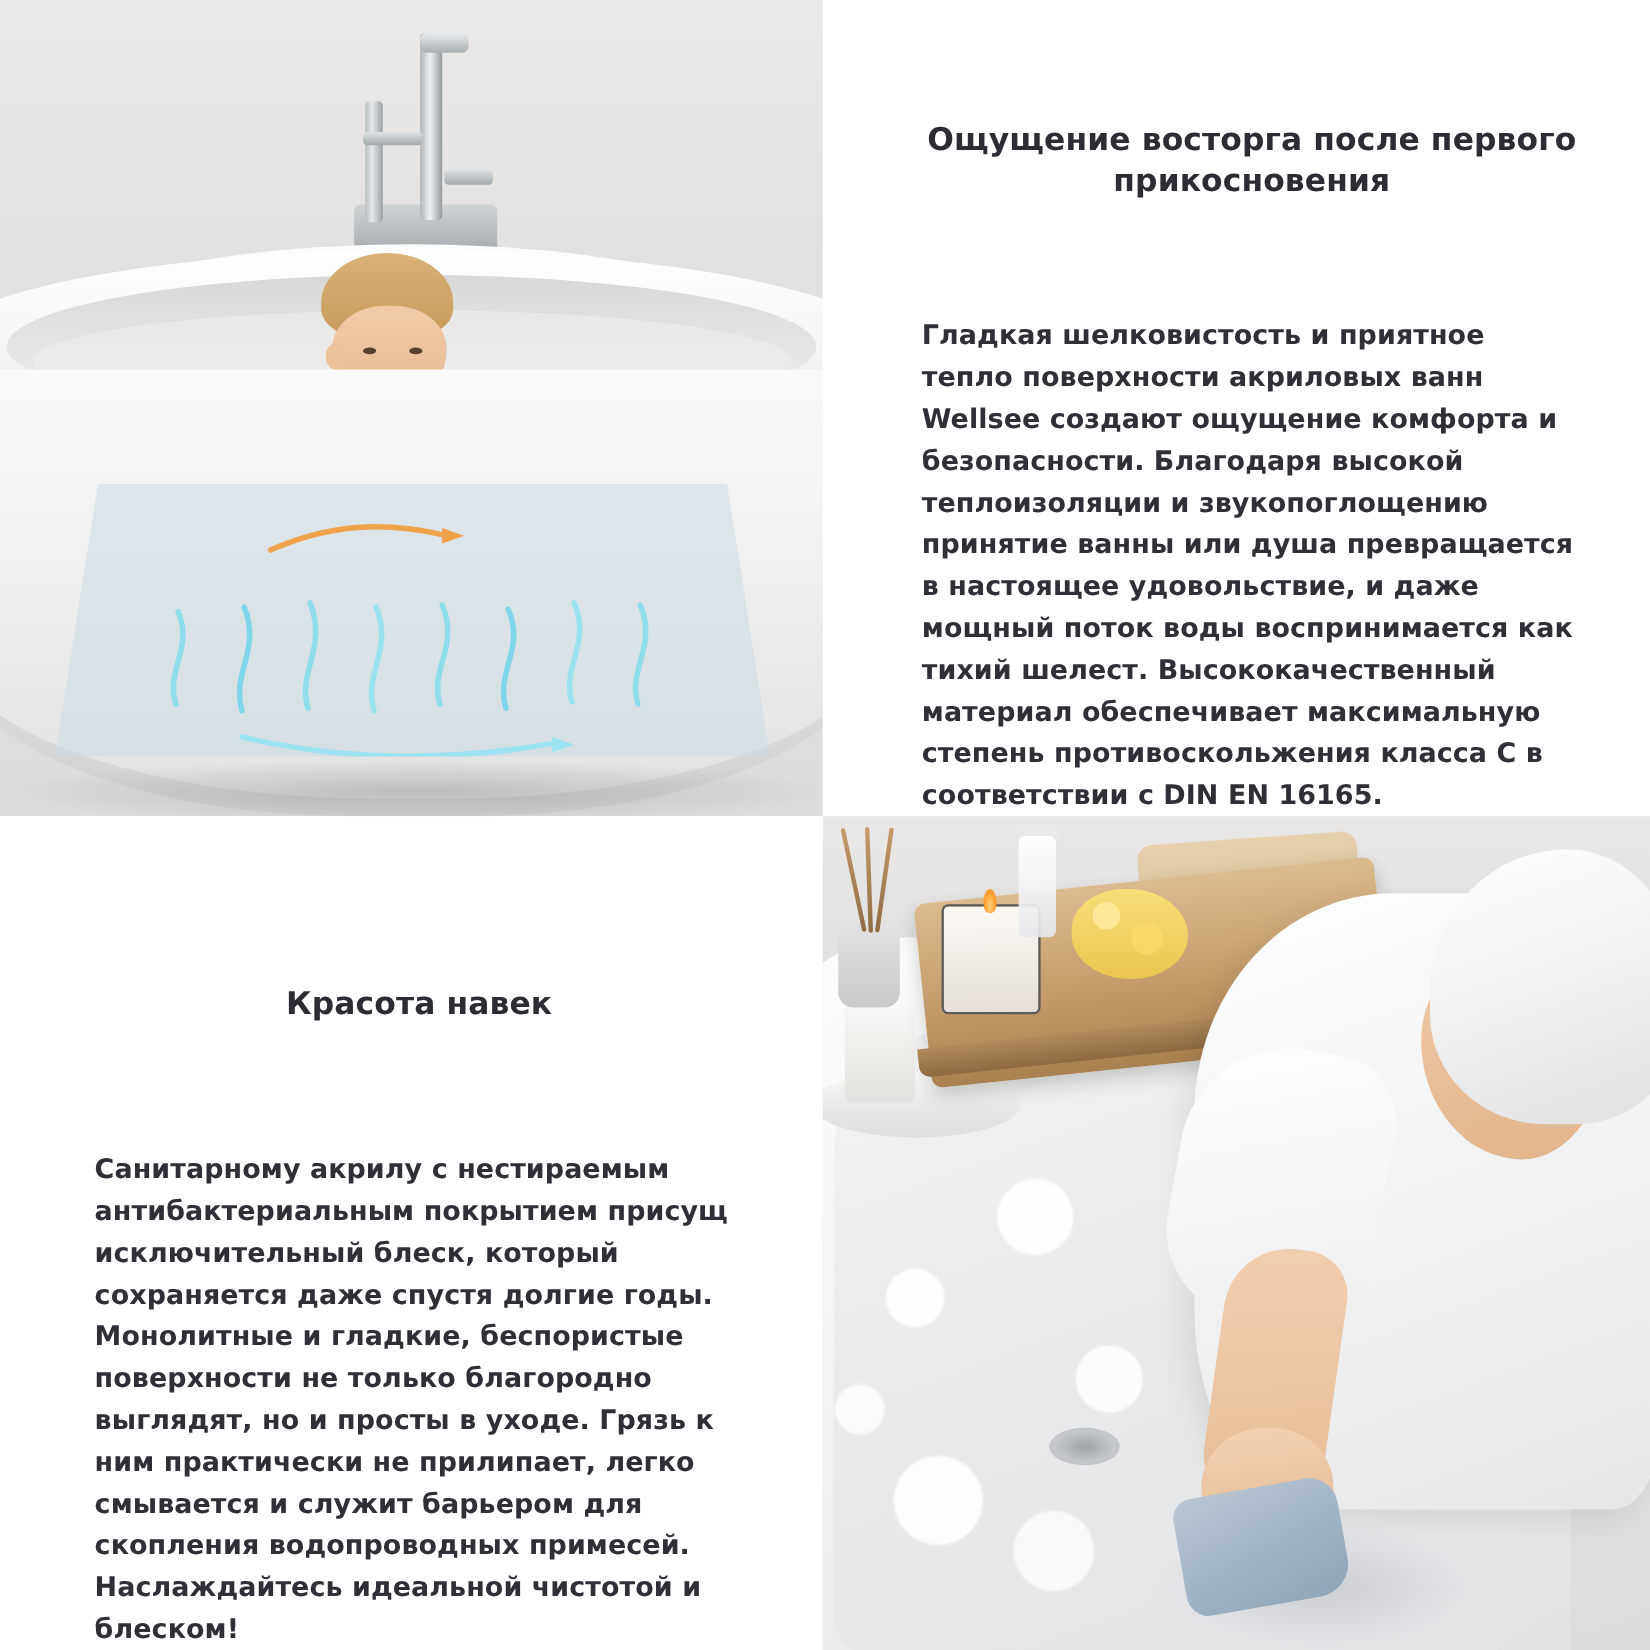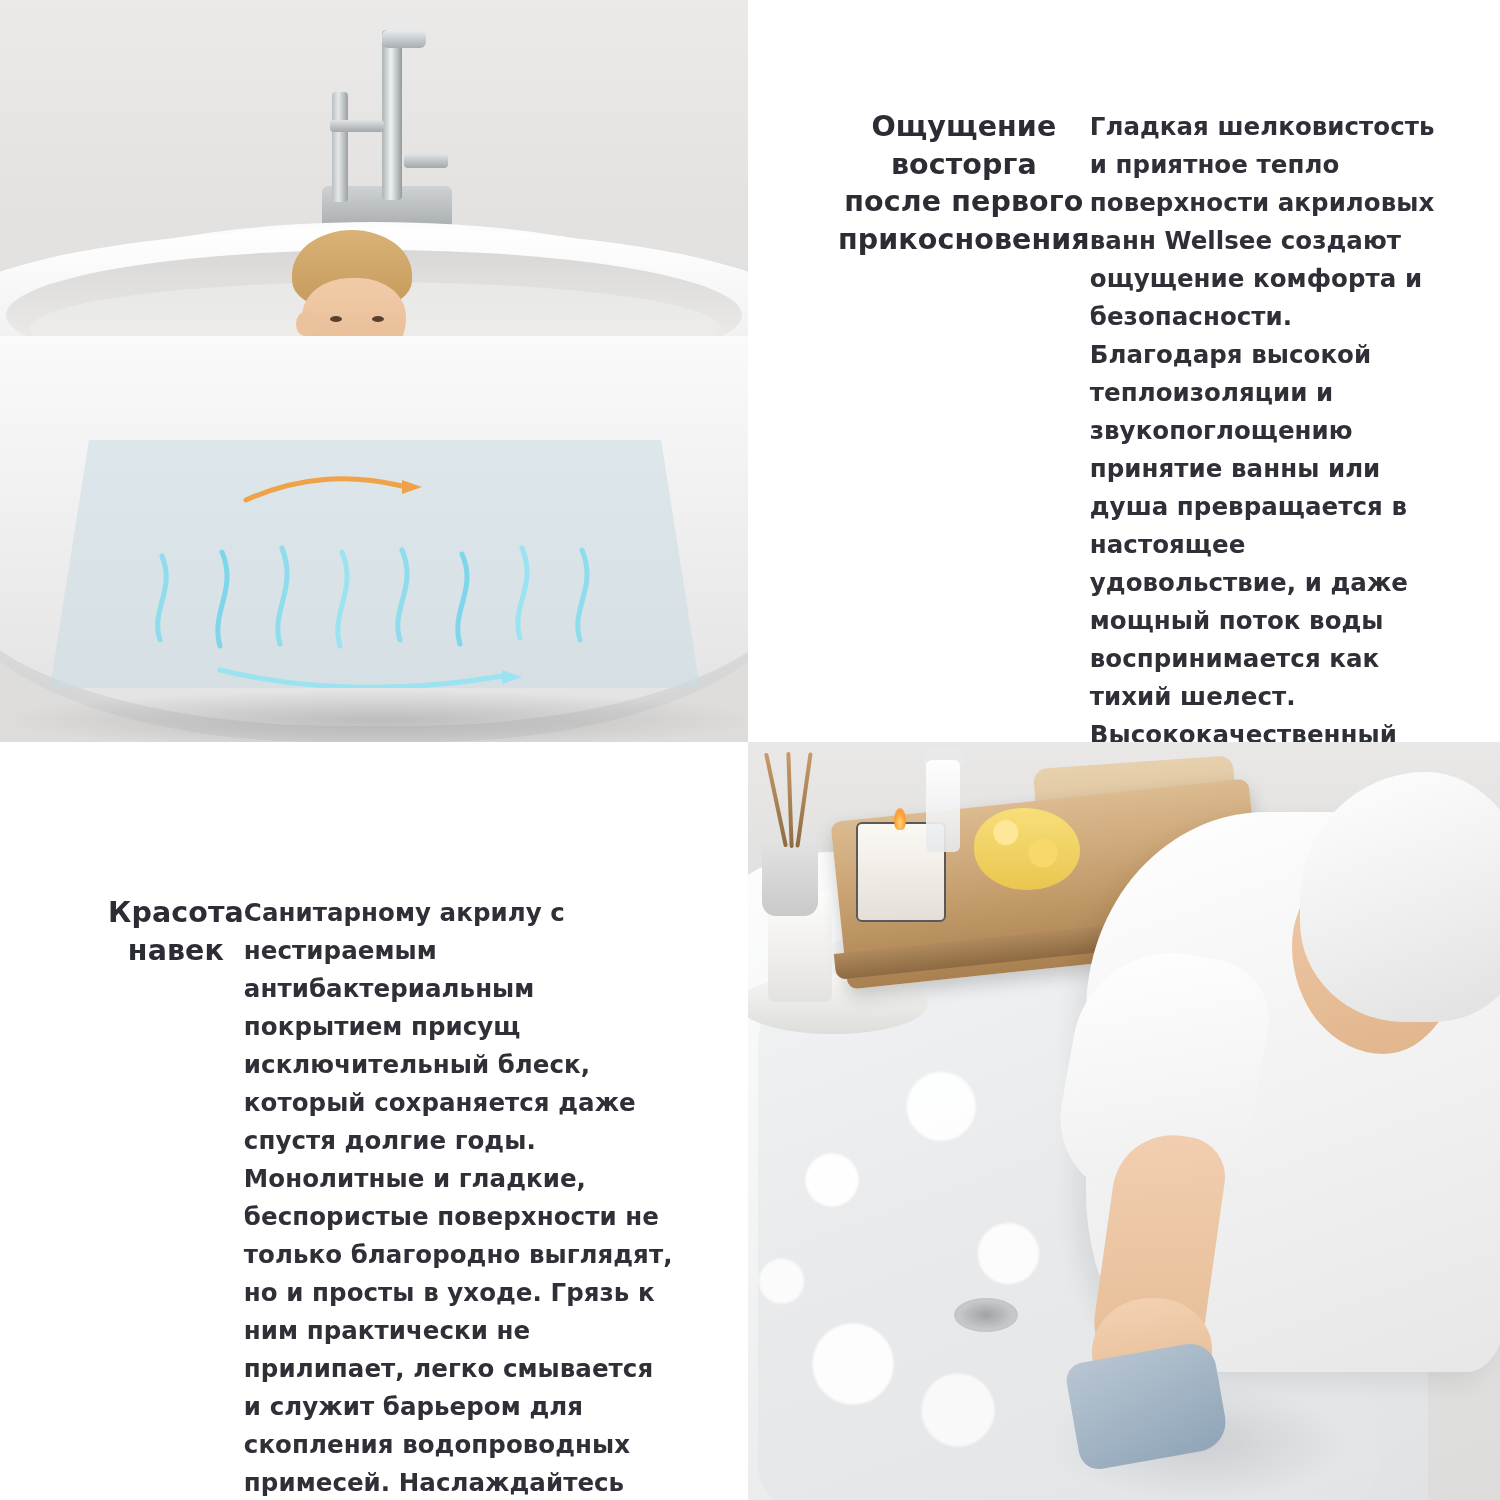--- a/index.html
+++ b/index.html
@@ -26,28 +26,29 @@
   
   .cell {
     position: relative;
     overflow: hidden;
   }
 
   
   .text-cell {
     background: #ffffff;
     display: flex;
-    flex-direction: row;
+    flex-direction: column;
     justify-content: space-between;
+    gap: 20px;
   }
   .text-cell.top-right {
     padding: 108px 62px 0 90px;
   }
   .text-cell.bottom-left {
-    padding: 152px 72px 0 108px;
+    padding: 152px 72px 0 86px;
   }
   .block-title {
     font-size: 28.5px;
     font-weight: 700;
     color: #2c2c34;
     line-height: 1.32;
     text-align: center;
     margin: 0 0 30px 0;
     letter-spacing: 0.1px;
   }

